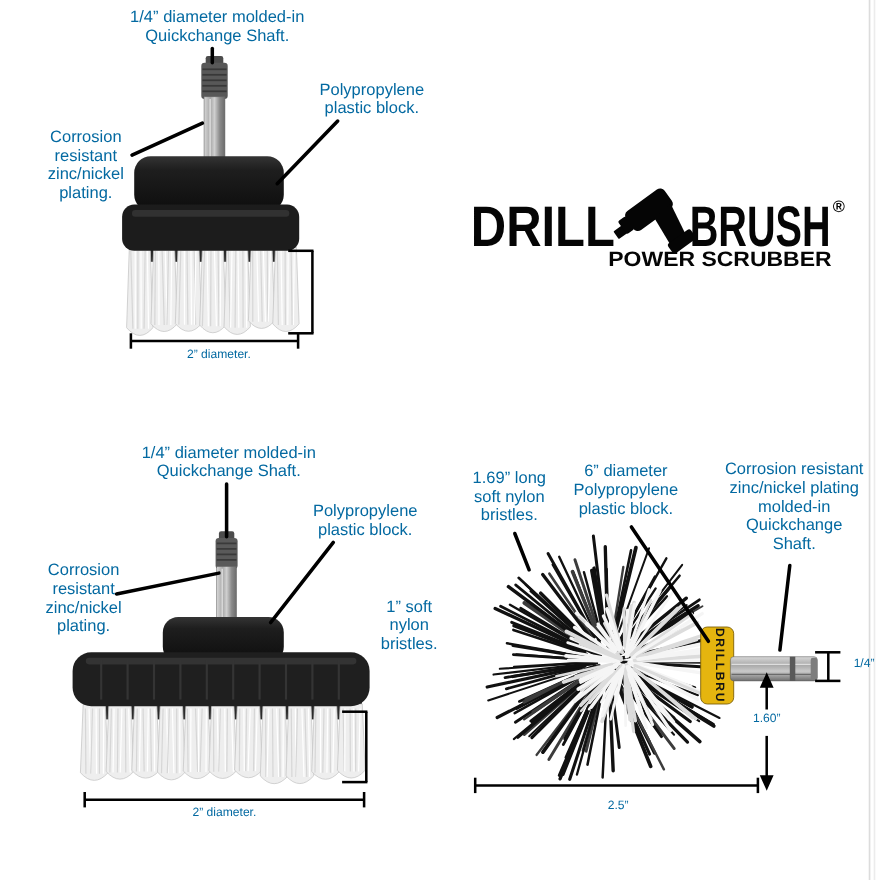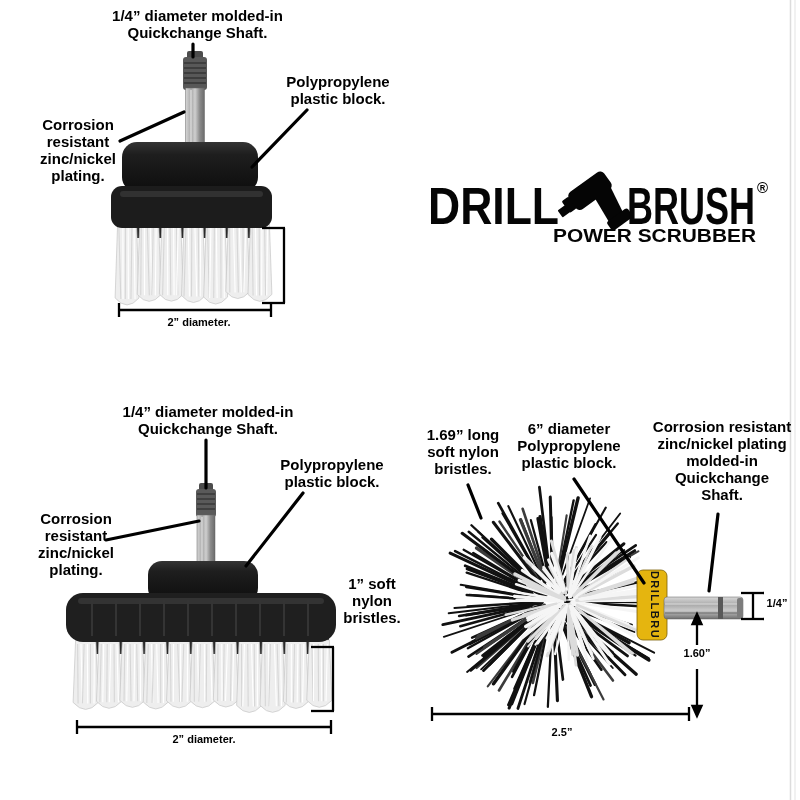--- a/index.html
+++ b/index.html
@@ -4,23 +4,23 @@
 <style>
   * { margin:0; padding:0; box-sizing:border-box; }
   html,body { background:#ffffff; }
   #stage {
     position:relative; width:800px; height:800px; background:#ffffff;
     overflow:hidden; font-family:"Liberation Sans", sans-serif;
   }
   #art { position:absolute; left:0; top:0; z-index:1; }
   .callout {
     position:absolute; z-index:2; white-space:pre-line; text-align:center;
-    font-weight:bold; font-size:15px; line-height:1.13; color:#000000;
+    font-weight:normal; font-size:15px; line-height:1.13; color:#0369a1;
   }
-  .callout.left { text-align:center; }
+  .callout.left { text-align:right; }
   .dim { font-size:11px; }
 </style>
 </head>
 <body>
 
 <div id="stage">
 
   <svg id="art" width="800" height="800" viewBox="0 0 800 800">
     <defs>
       <linearGradient id="gradShaftV" x1="0" y1="0" x2="1" y2="0">
@@ -513,21 +513,21 @@
   <div class="callout dim" style="left:143px;top:316px;width:112px">2” diameter.</div>
 
   <div class="callout" style="left:97px;top:404px;width:222px">1/4” diameter molded-in
 Quickchange Shaft.</div>
   <div class="callout" style="left:271px;top:457px;width:122px">Polypropylene
 plastic block.</div>
   <div class="callout" style="left:30px;top:511px;width:92px">Corrosion
 resistant
 zinc/nickel
 plating.</div>
-  <div class="callout" style="left:337px;top:576px;width:70px">1” soft
+  <div class="callout" style="left:337px;top:544px;width:70px">1” soft
 nylon
 bristles.</div>
   <div class="callout dim" style="left:148px;top:733px;width:112px">2” diameter.</div>
 
   <div class="callout" style="left:419px;top:427px;width:88px">1.69” long
 soft nylon
 bristles.</div>
   <div class="callout" style="left:512px;top:421px;width:114px">6” diameter
 Polypropylene
 plastic block.</div>

